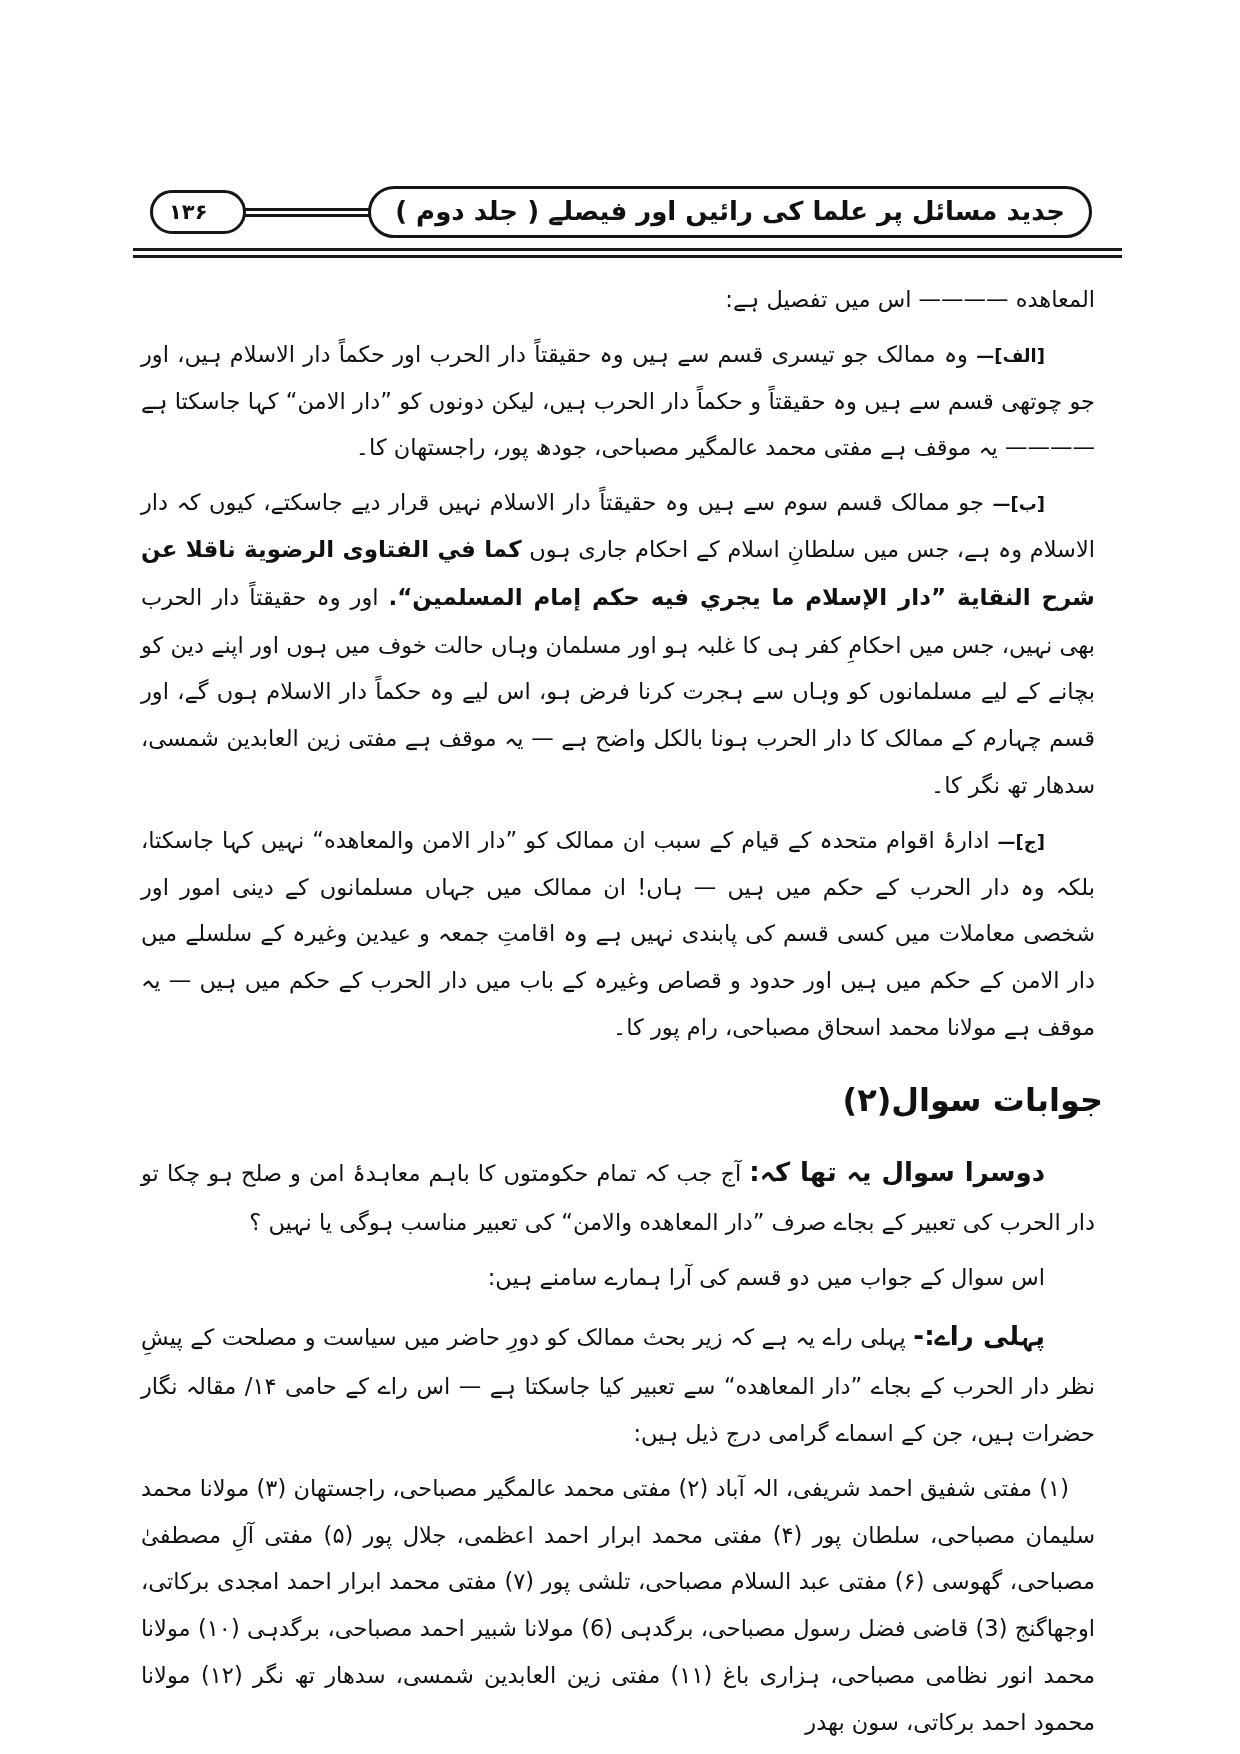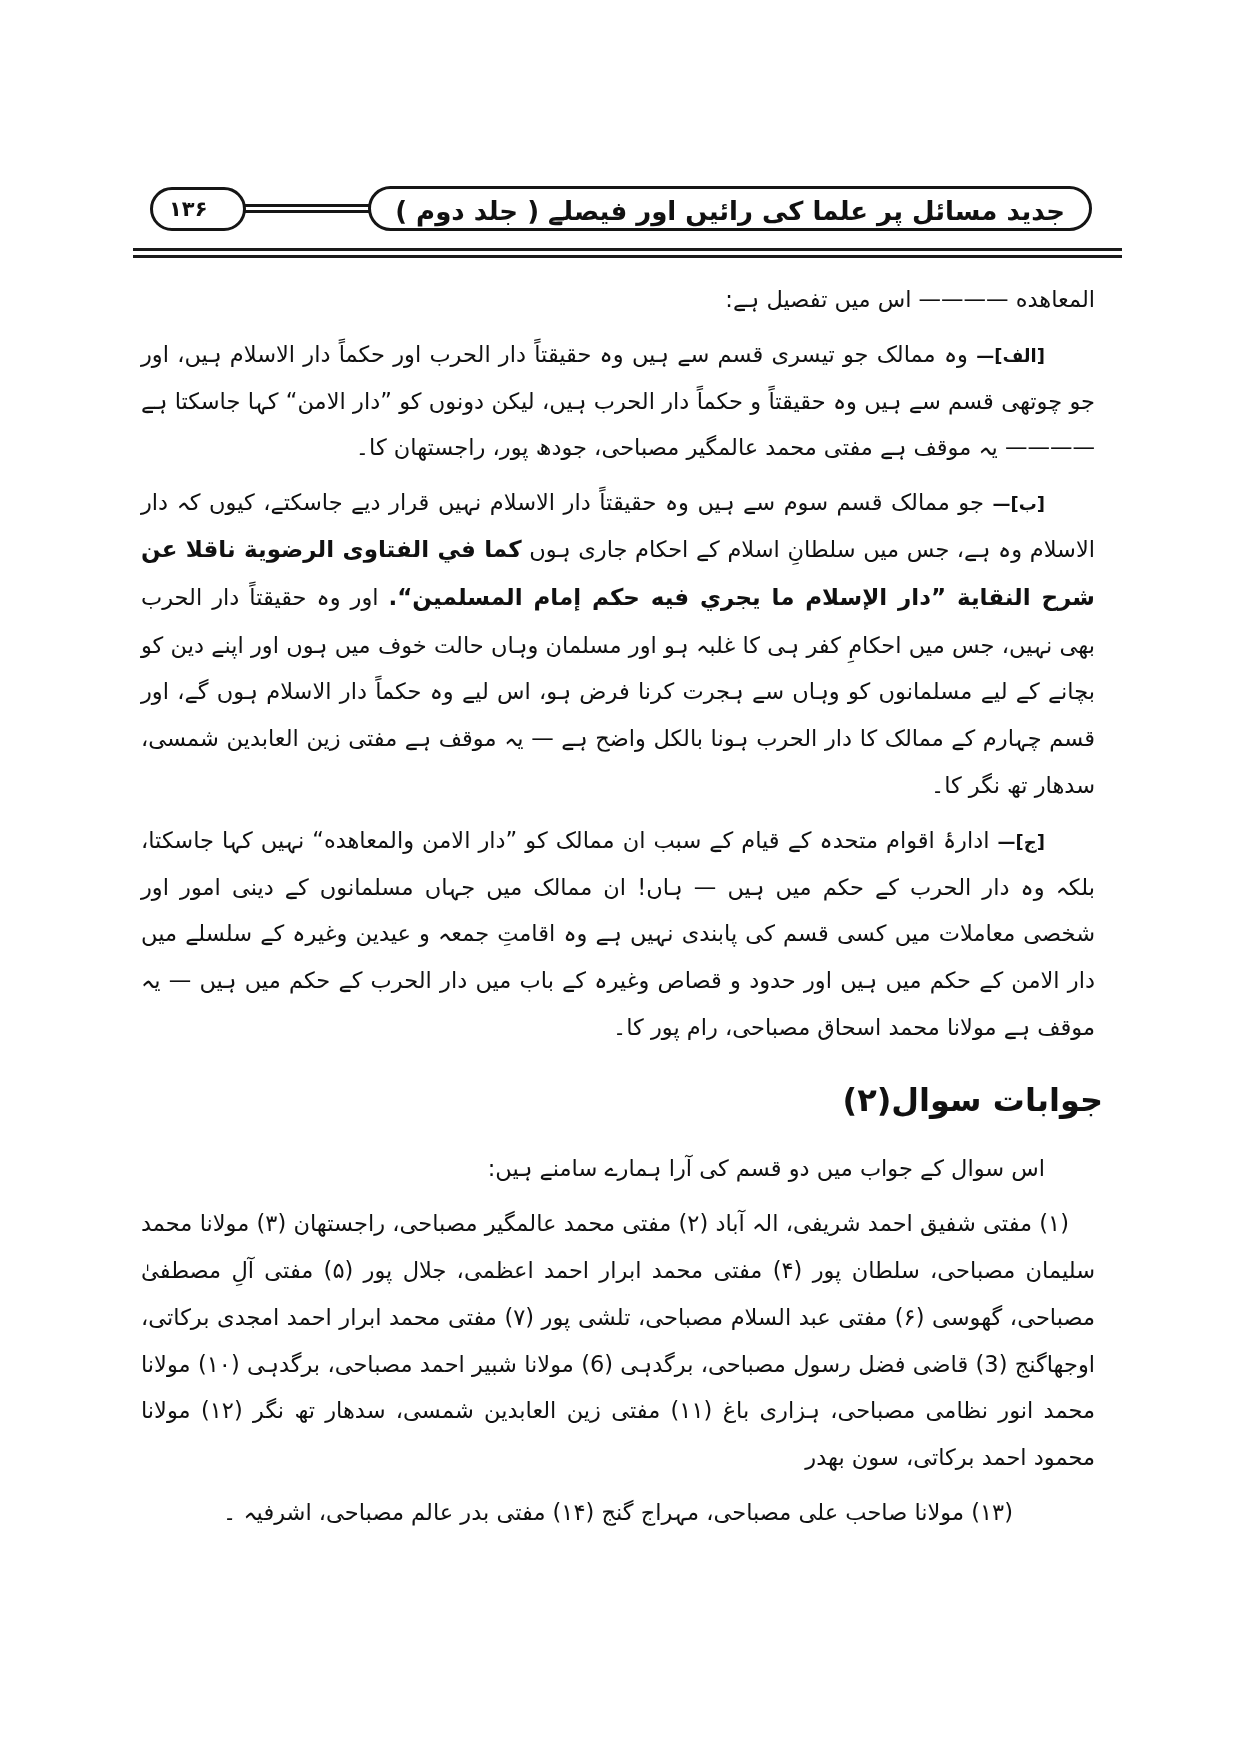--- a/index.html
+++ b/index.html
@@ -43,21 +43,21 @@
     flex: 1 1 auto;
     height: 9px;
     border-top: 3px solid #151515;
     border-bottom: 3px solid #151515;
     box-sizing: border-box;
     margin: 0 -3px;
   }
   .title-capsule {
     border: 3px solid #151515;
     border-radius: 30px;
-    padding: 7px 24px 2px 24px;
+    padding: 7px 24px 9px 24px;
     font-size: 26px;
     font-weight: bold;
     direction: rtl;
     white-space: nowrap;
   }
   .full-rule {
     position: absolute;
     top: 248px;
     left: 133px;
     right: 118px;
@@ -129,23 +129,25 @@
     <p class="para no-indent">المعاهده ———— اس میں تفصیل ہے:</p>
 
     <p class="para"><span class="bracket-lead">[الف]—</span> <span>وہ ممالک جو تیسری قسم سے ہیں وہ حقیقتاً دار الحرب اور حکماً دار الاسلام ہیں، اور جو چوتھی قسم سے ہیں وہ حقیقتاً و حکماً دار الحرب ہیں، لیکن دونوں کو ”دار الامن“ کہا جاسکتا ہے ———— یہ موقف ہے مفتی محمد عالمگیر مصباحی، جودھ پور، راجستھان کا۔</span></p>
 
     <p class="para"><span class="bracket-lead">[ب]—</span> <span>جو ممالک قسم سوم سے ہیں وہ حقیقتاً دار الاسلام نہیں قرار دیے جاسکتے، کیوں کہ دار الاسلام وہ ہے، جس میں سلطانِ اسلام کے احکام جاری ہوں </span><span class="arabic-quote">كما في الفتاوى الرضوية ناقلا عن شرح النقاية ”دار الإسلام ما يجري فيه حكم إمام المسلمين“.</span><span> اور وہ حقیقتاً دار الحرب بھی نہیں، جس میں احکامِ کفر ہی کا غلبہ ہو اور مسلمان وہاں حالت خوف میں ہوں اور اپنے دین کو بچانے کے لیے مسلمانوں کو وہاں سے ہجرت کرنا فرض ہو، اس لیے وہ حکماً دار الاسلام ہوں گے، اور قسم چہارم کے ممالک کا دار الحرب ہونا بالکل واضح ہے — یہ موقف ہے مفتی زین العابدین شمسی، سدھار تھ نگر کا۔</span></p>
 
     <p class="para"><span class="bracket-lead">[ج]—</span> <span>ادارۂ اقوام متحدہ کے قیام کے سبب ان ممالک کو ”دار الامن والمعاهده“ نہیں کہا جاسکتا، بلکہ وہ دار الحرب کے حکم میں ہیں — ہاں! ان ممالک میں جہاں مسلمانوں کے دینی امور اور شخصی معاملات میں کسی قسم کی پابندی نہیں ہے وہ اقامتِ جمعہ و عیدین وغیرہ کے سلسلے میں دار الامن کے حکم میں ہیں اور حدود و قصاص وغیرہ کے باب میں دار الحرب کے حکم میں ہیں — یہ موقف ہے مولانا محمد اسحاق مصباحی، رام پور کا۔</span></p>
 
     <h2 class="answers-heading">جوابات سوال(۲)</h2>
 
+    <p class="para"><span class="lead">دوسرا سوال یہ تھا کہ:</span> <span>آج جب کہ تمام حکومتوں کا باہم معاہدۂ امن و صلح ہو چکا تو دار الحرب کی تعبیر کے بجاے صرف ”دار المعاهده والامن“ کی تعبیر مناسب ہوگی یا نہیں ؟</span></p>
 
     <p class="para">اس سوال کے جواب میں دو قسم کی آرا ہمارے سامنے ہیں:</p>
 
+    <p class="para"><span class="lead">پہلی راے:-</span> <span>پہلی راے یہ ہے کہ زیر بحث ممالک کو دورِ حاضر میں سیاست و مصلحت کے پیشِ نظر دار الحرب کے بجاے ”دار المعاهده“ سے تعبیر کیا جاسکتا ہے — اس راے کے حامی ۱۴/ مقالہ نگار حضرات ہیں، جن کے اسماے گرامی درج ذیل ہیں:</span></p>
 
     <p class="para names"><span class="supporter">(۱) مفتی شفیق احمد شریفی، الہ آباد</span>
       <span class="supporter">(۲) مفتی محمد عالمگیر مصباحی، راجستھان</span>
       <span class="supporter">(۳) مولانا محمد سلیمان مصباحی، سلطان پور</span>
       <span class="supporter">(۴) مفتی محمد ابرار احمد اعظمی، جلال پور</span>
       <span class="supporter">(۵) مفتی آلِ مصطفیٰ مصباحی، گھوسی</span>
       <span class="supporter">(۶) مفتی عبد السلام مصباحی، تلشی پور</span>
       <span class="supporter">(۷) مفتی محمد ابرار احمد امجدی برکاتی، اوجھاگنج</span>
       <span class="supporter">(3) قاضی فضل رسول مصباحی، برگدہی</span>
       <span class="supporter">(6) مولانا شبیر احمد مصباحی، برگدہی</span>

